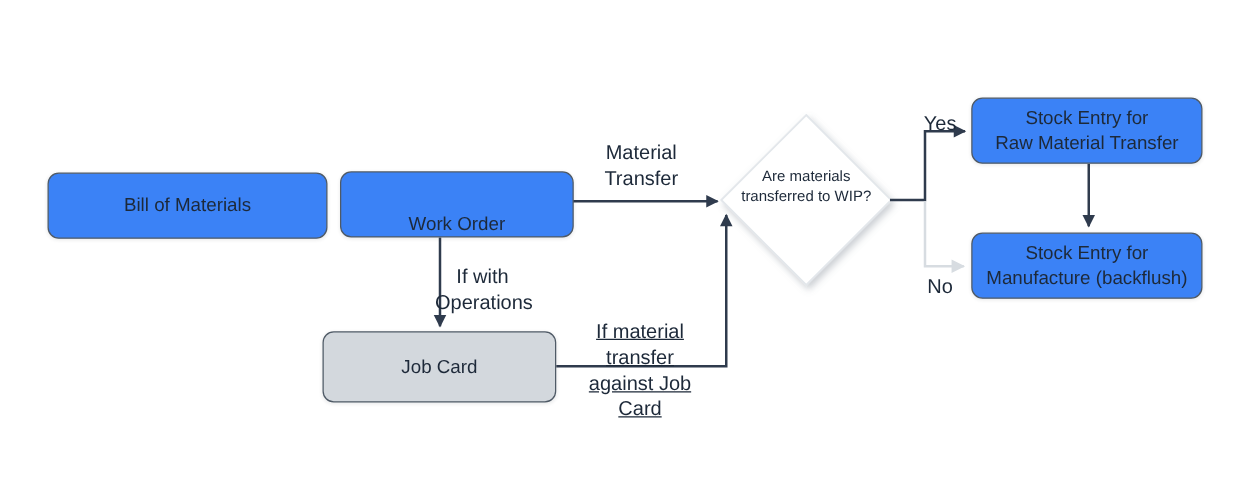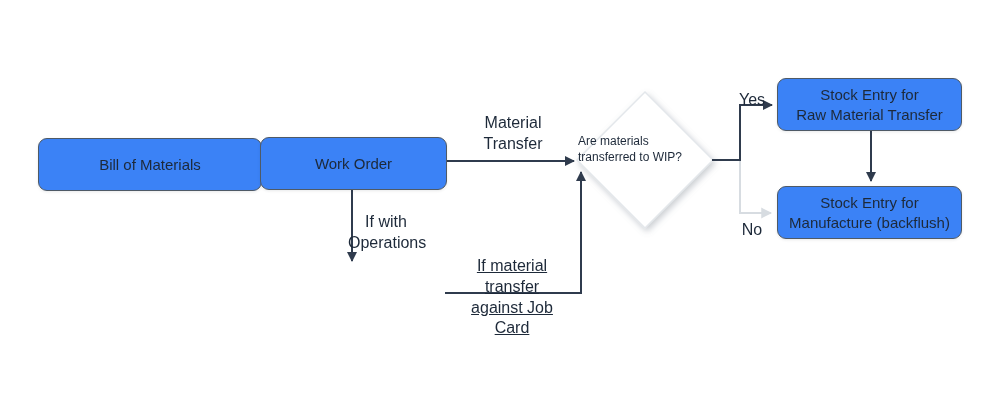--- a/index.html
+++ b/index.html
@@ -23,31 +23,31 @@
     border-radius: 9px;
     background: #3b82f6;
     color: #1d2939;
     font-size: 15px;
     line-height: 1.3;
     white-space: pre-line;
     box-shadow: 0 1px 3px rgba(25, 39, 52, 0.10);
   }
   .node.gray { background: #d3d8dd; }
   .node-bom   { left: 38px;  top: 138px; width: 224px; height: 53px; text-align: right; }
-  .node-wo    { left: 260px; top: 137px; width: 187px; height: 53px; }
+  .node-wo    { left: 272px; top: 137px; width: 187px; height: 53px; align-items: flex-end; }
   .node-jc    { left: 258px; top: 265px; width: 187px; height: 57px; }
   .node-raw   { left: 777px; top: 78px;  width: 185px; height: 53px; }
   .node-mfg   { left: 777px; top: 186px; width: 185px; height: 53px; }
   .decision-label {
     position: absolute;
     left: 578px; top: 133px; width: 134px;
     color: #1d2939;
     font-size: 12px;
     line-height: 1.35;
-    text-align: left;
+    text-align: center;
     white-space: pre-line;
   }
   .edge-label {
     position: absolute;
     color: #1d2939;
     font-size: 16px;
     line-height: 1.3;
     text-align: center;
     white-space: pre-line;
   }
@@ -87,20 +87,23 @@
   </svg>
 
   <div class="node node-bom">
     <span>Bill of Materials</span>
   </div>
 
   <div class="node node-wo">
     <span>Work Order</span>
   </div>
 
+  <div class="node node-jc gray">
+    <span>Job Card</span>
+  </div>
 
   <div class="node node-raw">
     <span>Stock Entry for
 Raw Material Transfer</span>
   </div>
 
   <div class="node node-mfg">
     <span>Stock Entry for
 Manufacture (backflush)</span>
   </div>

